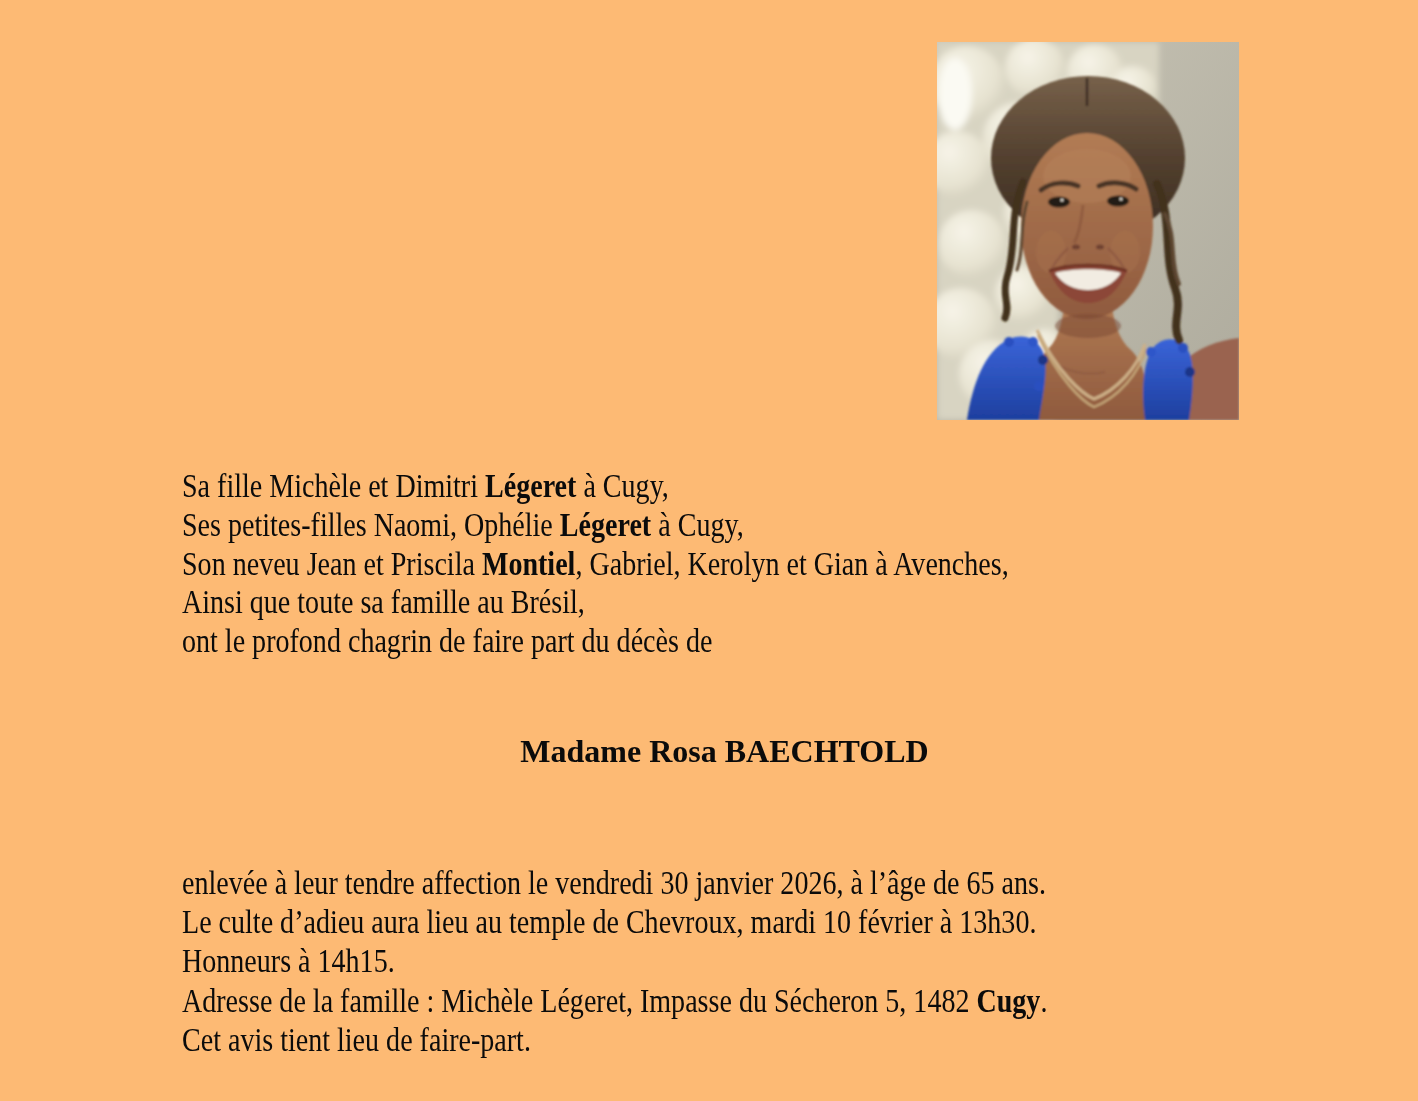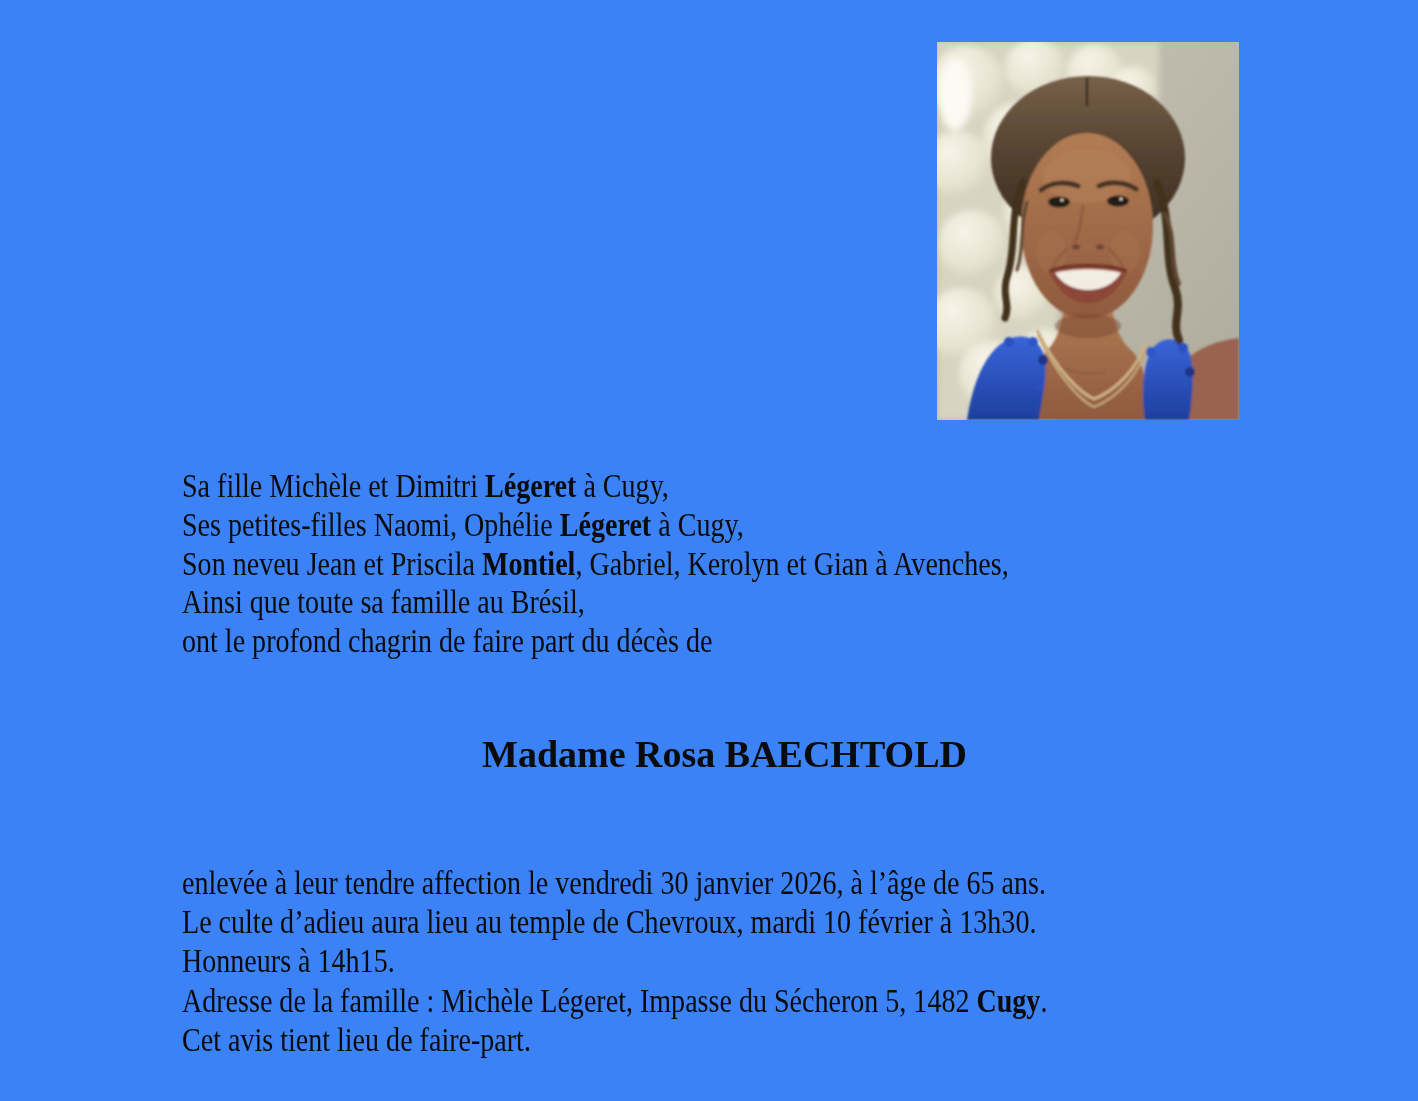--- a/index.html
+++ b/index.html
@@ -1,19 +1,19 @@
 <!DOCTYPE html>
 <html><head>
 <meta charset="utf-8">
 <style>
   html, body { margin: 0; padding: 0; background: #ffffff; }
   .page {
     position: relative;
     width: 1418px; height: 1101px;
-    background: #3b82f6;
+    background: #fdba74;
     color: #0b0b0b;
     font-family: "Liberation Serif", serif;
     overflow: hidden;
   }
   .photo {
     position: absolute; left: 937px; top: 42px;
     width: 302px; height: 378px; margin: 0;
   }
   .photo svg { display: block; width: 100%; height: 100%; }
   .textblock {
@@ -23,21 +23,21 @@
     transform-origin: 0 0;
     white-space: nowrap;
   }
   .intro   { top: 467px; line-height: 38.8px; }
   .details { top: 864px; line-height: 39.2px; }
   .line { display: block; }
   .title {
     position: absolute; left: 182px; top: 734px;
     width: 1085px; margin: 0;
     text-align: center;
-    font-size: 38px; font-weight: bold;
+    font-size: 32px; font-weight: bold;
     line-height: 1.1;
     letter-spacing: 0;
   }
   b { font-weight: bold; }
 </style>
 </head>
 <body>
 
 <div class="page">
 

